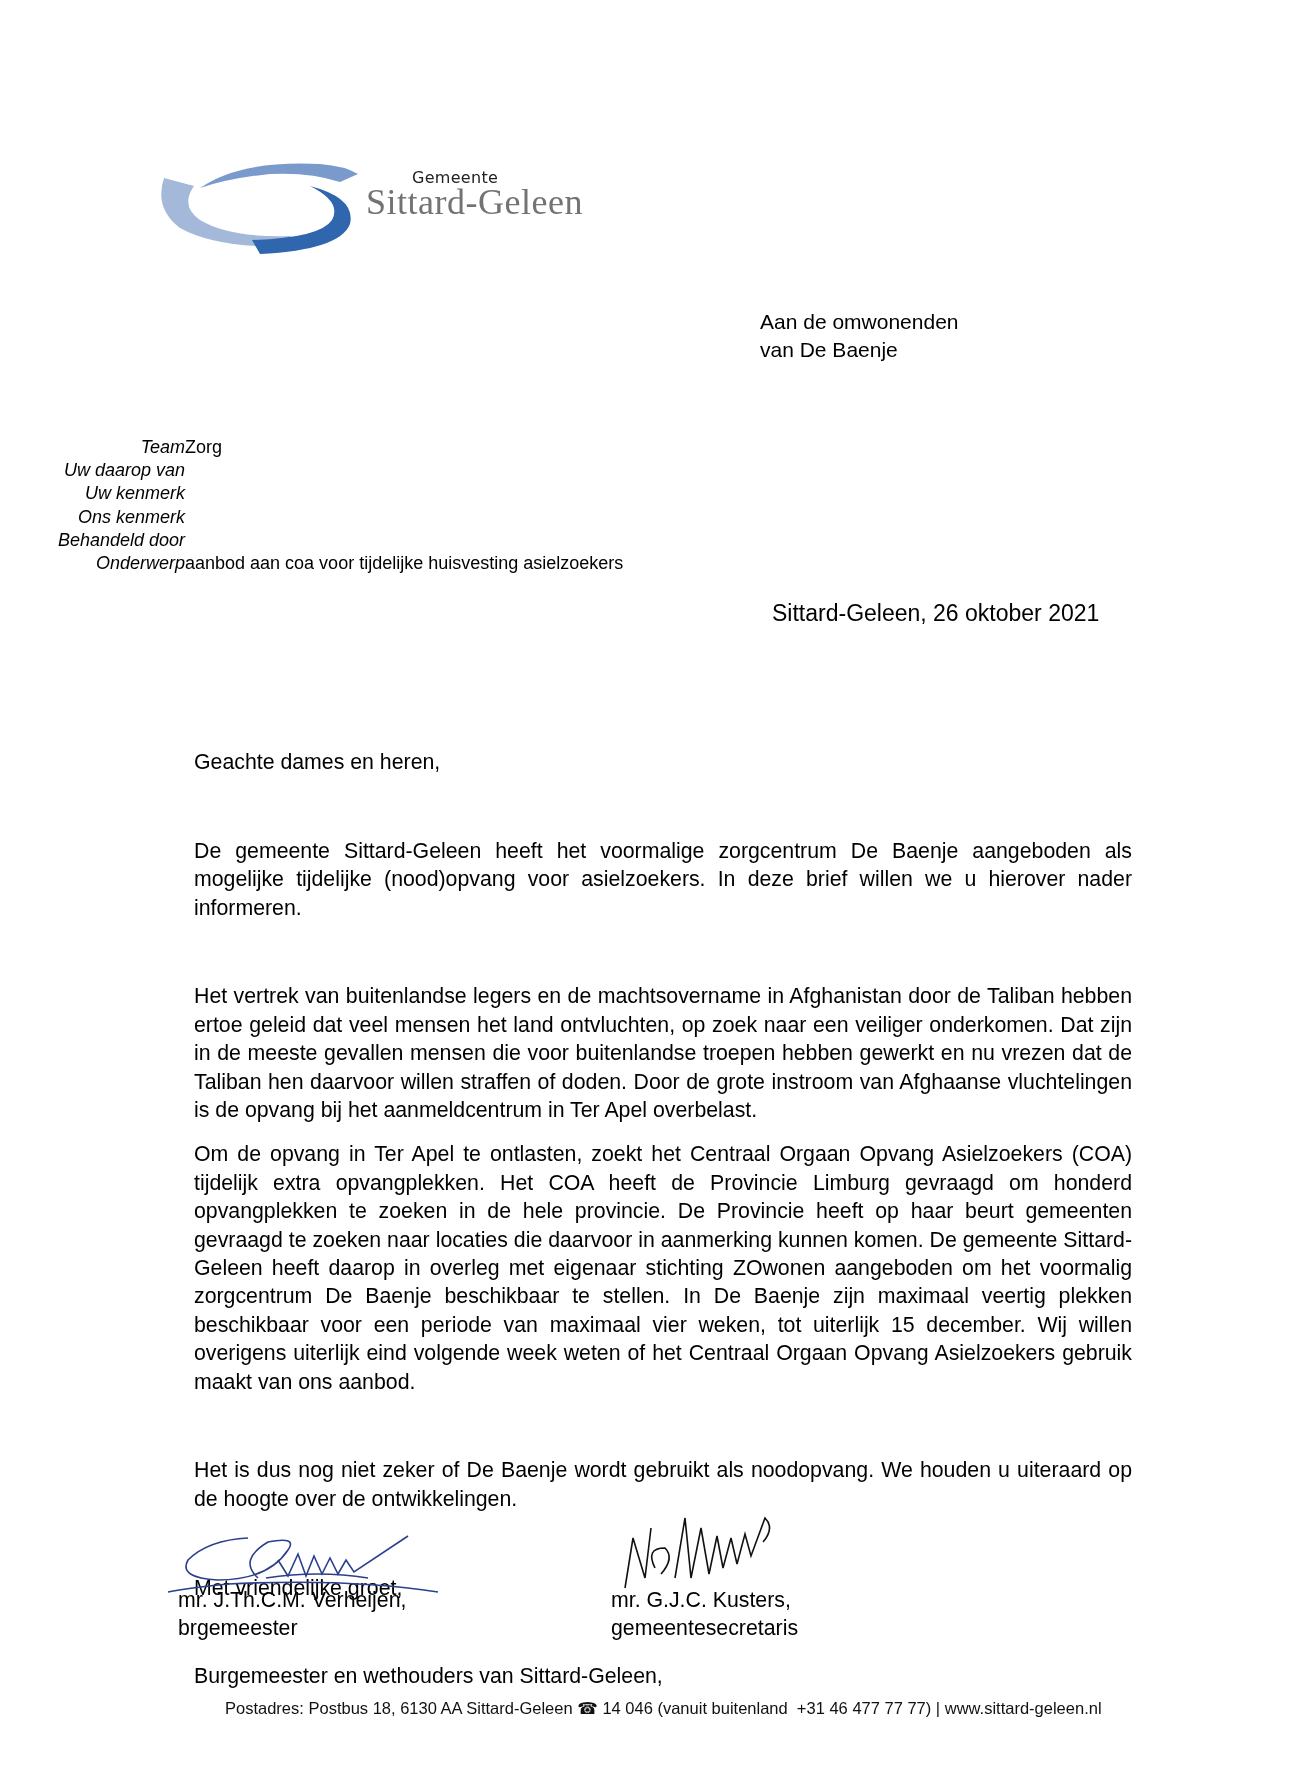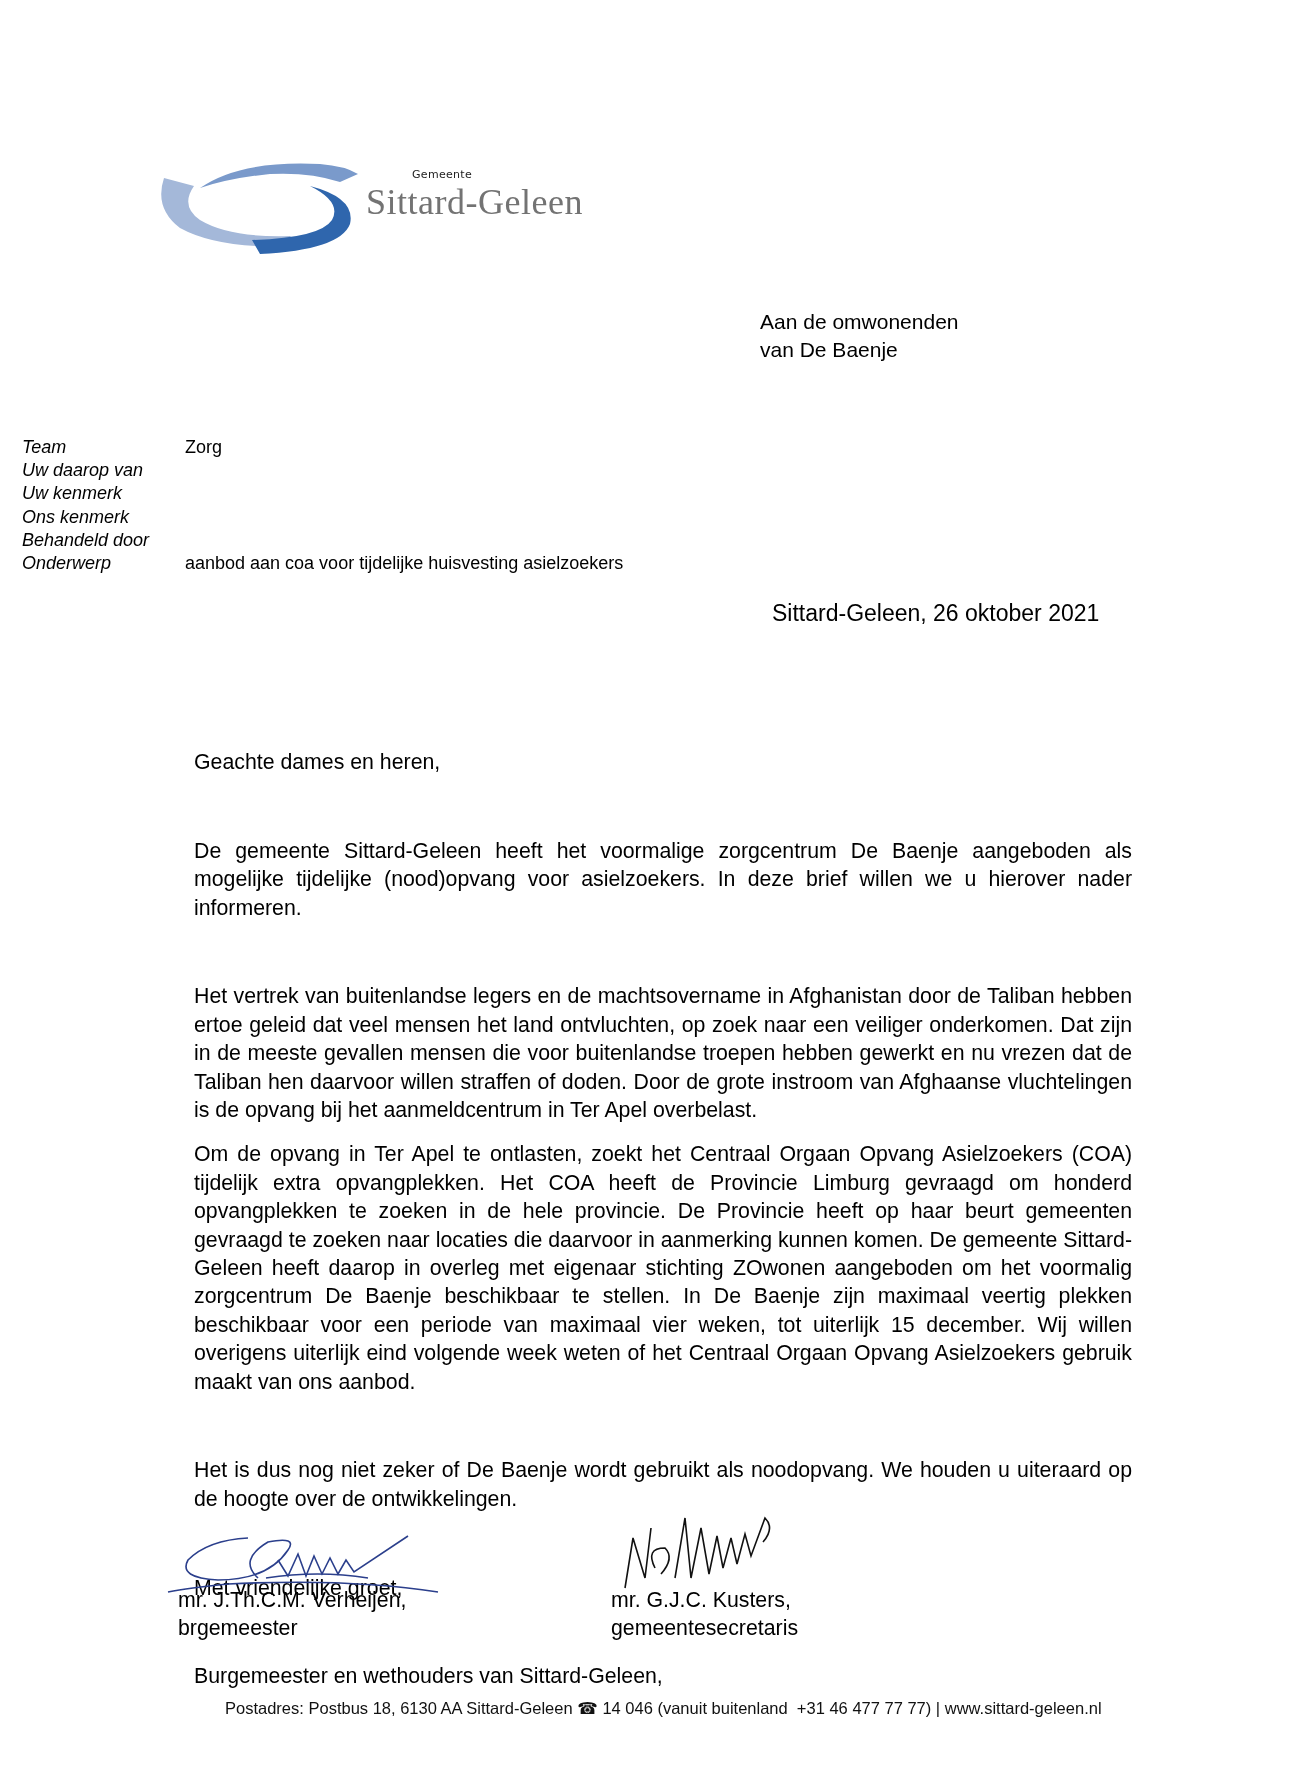--- a/index.html
+++ b/index.html
@@ -1,29 +1,29 @@
 <!DOCTYPE html>
 <html><head>
 <meta charset="utf-8">
 <style>
   html, body { margin: 0; padding: 0; background: #ffffff; }
   body { width: 1302px; height: 1792px; position: relative; overflow: hidden;
          font-family: "Liberation Sans", sans-serif; color: #000; }
   .abs { position: absolute; }
   .logo { left: 150px; top: 150px; width: 520px; height: 110px; }
-  .logo-gemeente { position: absolute; left: 262px; top: 18px; font-size: 11px; color: #222;
+  .logo-gemeente { position: absolute; left: 262px; top: 18px; font-size: 16px; color: #222;
                    font-family: "DejaVu Sans", sans-serif; letter-spacing: 0.3px; }
   .logo-name { position: absolute; left: 216px; top: 32px; font-size: 36px; color: #737373;
                font-family: Liberation Serif, serif; letter-spacing: 0.5px; line-height: 40px; }
   .logo-born { position: absolute; left: 290px; top: 60px; font-size: 36px; color: #000000;
                font-family: Liberation Mono, monospace; line-height: 40px; z-index: -1; }
   .recipient { left: 760px; top: 308px; font-size: 21px; line-height: 28px; }
   .meta { left: 22px; top: 436px; font-size: 18px; line-height: 23.2px; }
   .meta-row { display: flex; }
-  .meta-label { width: 163px; font-style: italic; }
+  .meta-label { width: 163px; font-style: italic; text-align: right; }
   .date { left: 772px; top: 600px; font-size: 23px; }
   .body { left: 178px; top: 732px; width: 970px; font-size: 21.3px; line-height: 28.4px; }
   .body p { margin: 16px; text-align: justify; }
   .body .gap { height: 28.4px; }
   .sig { top: 1530px; }
   .sig-block { position: absolute; font-size: 21.3px; line-height: 28px; }
   .footer { left: 225px; top: 1653px; font-size: 16.5px; white-space: pre; color: #111; margin-top: 46px; }
 </style>
 </head>
 <body>

